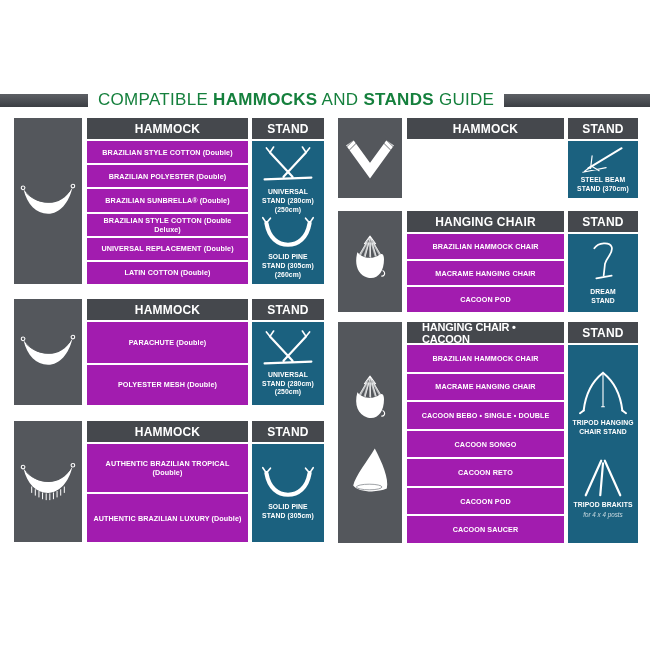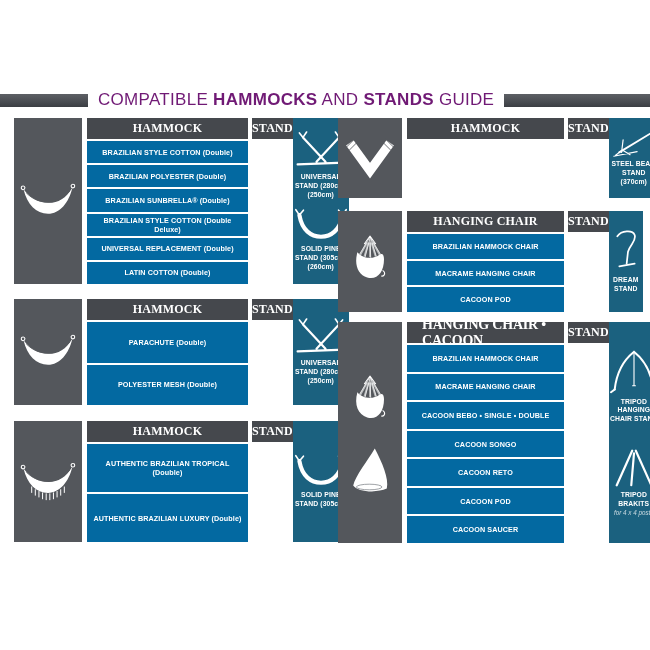--- a/index.html
+++ b/index.html
@@ -4,46 +4,46 @@
 <style>
   html,body { margin:0; padding:0; background:#ffffff; }
   body { width:650px; height:650px; font-family:"Liberation Sans", sans-serif; }
   .page { position:relative; width:650px; height:650px; overflow:hidden; background:#fff; }
 
   
   .title-row { position:absolute; top:90px; left:0; right:0; height:20px; display:flex; align-items:center; }
   .tbar { height:13px; background:linear-gradient(180deg,#5d6065 0%,#4b4e53 55%,#3b3e43 100%); }
   .tbar-left { width:88px; }
   .tbar-right { flex:1; }
-  .title { margin:0 10px; font-size:17px; font-weight:400; color:#701a75; letter-spacing:.3px; white-space:nowrap; }
+  .title { margin:0 10px; font-size:17px; font-weight:400; color:#15803d; letter-spacing:.3px; white-space:nowrap; }
   .title b { font-weight:700; }
 
   
   .grid { position:absolute; top:118px; left:14px; display:flex; gap:14px; }
   .col { display:flex; flex-direction:column; }
   .col-left { width:310px; }
   .col-right { width:300px; }
 
   .panel { display:flex; }
   .imgbox { background:#54575c; display:flex; flex-direction:column; align-items:center; justify-content:center; gap:14px; flex:none; }
   .col-left .imgbox { width:68px; margin-right:5px; }
   .col-right .imgbox { width:64px; margin-right:5px; }
 
   .tbl { flex:1; display:flex; min-width:0; }
   .hcol { flex:1; display:flex; flex-direction:column; margin-right:4px; min-width:0; }
-  .scol { display:flex; flex-direction:row; flex:none; }
+  .scol { display:flex; flex-direction:column; flex:none; }
   .col-left .scol { width:72px; }
   .col-right .scol { width:70px; }
 
   .thead { height:21px; flex:none; background:#45484d; color:#fff; font-weight:700; font-size:12px;
-           letter-spacing:.2px; display:flex; align-items:center; justify-content:center; margin-bottom:2px;font-family:Liberation Serif, serif; }
-  .thead-sm { font-size:14px; letter-spacing:-.2px;padding-left:15px; }
+           letter-spacing:.2px; display:flex; align-items:center; justify-content:center; margin-bottom:2px; }
+  .thead-sm { font-size:11px; letter-spacing:-.2px;padding-left:15px; }
 
   .rows { flex:1; display:flex; flex-direction:column; gap:2px; }
-  .row { flex:1; background:#0369a1; color:#fff; font-weight:700; font-size:7.2px; letter-spacing:.1px;
+  .row { flex:1; background:#a21caf; color:#fff; font-weight:700; font-size:7.2px; letter-spacing:.1px;
          display:flex; align-items:center; justify-content:center; text-align:center; padding:0 3px; }
 
   .scell { flex:1; background:#1b617f; display:flex; flex-direction:column; align-items:center;
            justify-content:space-evenly; padding:3px 1px; }
   .sgroup { display:flex; flex-direction:column; align-items:center; }
   .slabel { color:#fff; font-weight:700; font-size:6.8px; line-height:1.3; text-align:center; margin-top:3px; letter-spacing:.1px; }
   .ssub { color:rgba(255,255,255,.75); font-style:italic; font-weight:400; font-size:6.3px; margin-top:1px; text-align:center; }
 
   .mt15 { margin-top:15px; } .mt16 { margin-top:16px; } .mt13 { margin-top:13px;border-radius:16px; } .mt10 { margin-top:10px; }
   svg { display:block; }

